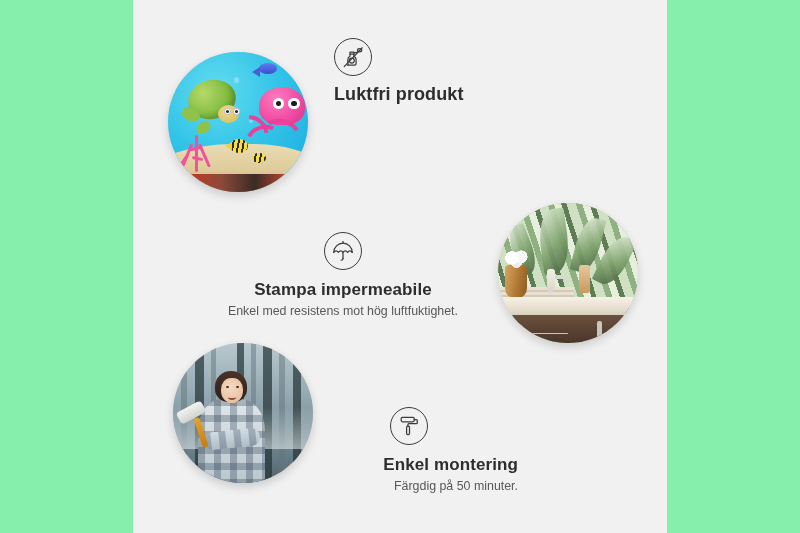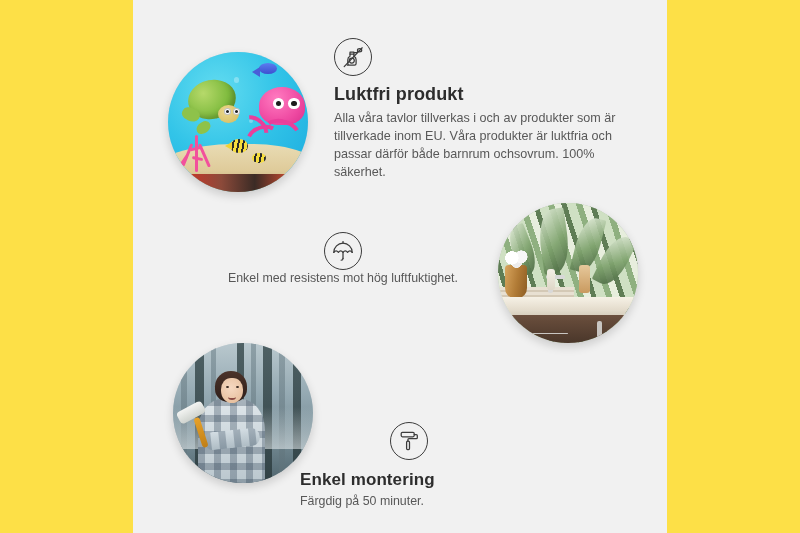--- a/index.html
+++ b/index.html
@@ -4,21 +4,21 @@
 <style>
   html, body {
     margin: 0;
     padding: 0;
     background: #ffffff;
   }
   #stage {
     position: relative;
     width: 800px;
     height: 533px;
-    background: #fde047;
+    background: #86efac;
     overflow: hidden;
     font-family: "Liberation Sans", "DejaVu Sans", sans-serif;
   }
   
   #panel {
     position: absolute;
     left: 133px;
     top: 0px;
     width: 534px;
     height: 533px;
@@ -231,21 +231,21 @@
   }
 
   
   #feature-odourless { left:334px; top:38px; width:292px; }
   
   #feature-waterproof { left:213px; top:232px; width:260px; text-align:center; }
   #feature-waterproof .icon-circle { margin:0 auto; }
   #feature-waterproof .f-title { font-size:17px; margin-top:9px; }
   #feature-waterproof .f-body { font-size:12.4px; }
   
-  #feature-easy { left:300px; top:422px; width:218px; text-align:left; }
+  #feature-easy { left:300px; top:407px; width:218px; text-align:right; }
   #feature-easy .icon-circle { margin:0 auto; }
   #feature-easy .f-title { font-size:17px; margin-top:9px; }
   #feature-easy .f-body { font-size:12.4px; }
 </style>
 </head>
 <body>
 
 <div id="stage">
 
   <div id="panel"></div>
@@ -348,33 +348,33 @@
       <svg width="24" height="24" viewBox="0 0 24 24" fill="none" stroke="#3c3c3c" stroke-width="1.25" stroke-linecap="round" stroke-linejoin="round">
         <path d="M6.4 20.2h7.1c.9 0 1.6-.7 1.6-1.6v-3.9c0-1.5-.9-2.8-2.2-3.4V9.1H9v2.2c-1.3.6-2.2 1.9-2.2 3.4v3.9c0 .9.7 1.6 1.6 1.6z"></path>
         <path d="M9 9.1V7.2h3.9v1.9"></path>
         <path d="M12.9 7.6h2.4c.8 0 1.5-.7 1.5-1.5"></path>
         <ellipse cx="18.6" cy="5.2" rx="2.1" ry="1.6"></ellipse>
         <circle cx="10.8" cy="15.6" r="2.5"></circle>
         <line x1="3.2" y1="21.6" x2="21.2" y2="2.8"></line>
       </svg>
     </div>
     <div class="f-title">Luktfri produkt</div>
-    <div class="f-body">Alla våra tavlor tillverkas i och av produkter som är tillverkade inom EU. Våra produkter är luktfria och passar därför både barnrum ochsovrum. 100% säkerhet.</div>
   </div>
 
   <div class="feature" id="feature-waterproof">
     <div class="icon-circle">
       <svg width="24" height="24" viewBox="0 0 24 24" fill="none" stroke="#3c3c3c" stroke-width="1.25" stroke-linecap="round" stroke-linejoin="round">
         <path d="M2.8 13.4a9.2 9.2 0 0 1 18.4 0"></path>
         <path d="M2.8 13.4c1.5-2.1 3.1-2.1 4.6 0 1.5-2.1 3.1-2.1 4.6 0 1.5-2.1 3.1-2.1 4.6 0 1.5-2.1 3.1-2.1 4.6 0"></path>
         <line x1="12" y1="13.4" x2="12" y2="19.4"></line>
         <path d="M12 19.4a1.8 1.8 0 0 1-1.8 1.8"></path>
         <line x1="12" y1="2.6" x2="12" y2="4.2"></line>
       </svg>
     </div>
+    <div class="f-title">Stampa impermeabile</div>
     <div class="f-body">Enkel med resistens mot hög luftfuktighet.</div>
   </div>
 
   <div class="feature" id="feature-easy">
     <div class="icon-circle">
       <svg width="24" height="24" viewBox="0 0 24 24" fill="none" stroke="#3c3c3c" stroke-width="1.25" stroke-linecap="round" stroke-linejoin="round">
         <rect x="4.2" y="3.4" width="13" height="4.4" rx="1.2"></rect>
         <path d="M17.2 5.6h2.1c.6 0 1 .4 1 1v2.1c0 .6-.4 1-1 1h-7.4c-.6 0-1 .4-1 1v1.5"></path>
         <rect x="9.6" y="12.2" width="2.9" height="8.4" rx="1"></rect>
       </svg>

